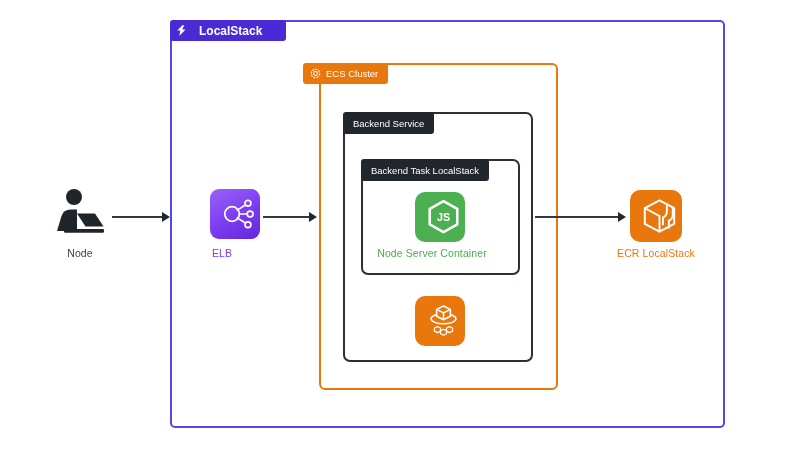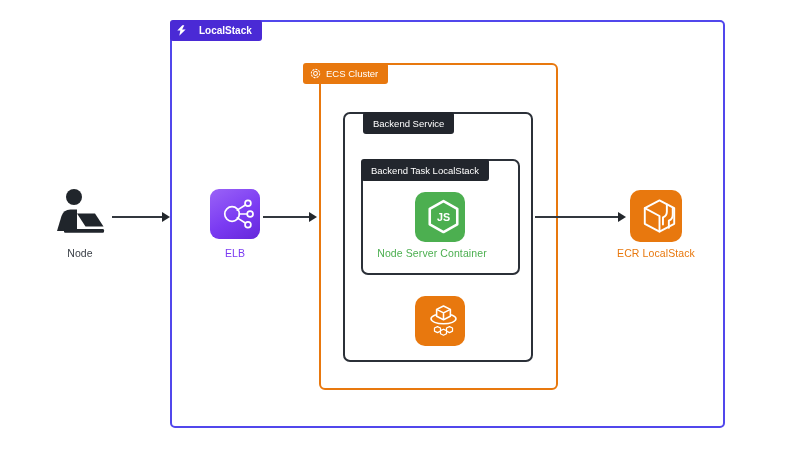--- a/index.html
+++ b/index.html
@@ -15,38 +15,38 @@
                  border:2px solid #e8780e; border-radius:6px; }
   .service-box { left:343px; top:112px; width:190px; height:250px;
                  border:2px solid #2b3038; border-radius:7px; background:#fff; }
   .task-box { left:361px; top:159px; width:159px; height:116px;
               border:2px solid #2b3038; border-radius:7px; background:#fff; }
 
   
   .tag { position:absolute; display:flex; align-items:center; gap:5px;
          height:21px; padding:0 10px 0 7px; color:#fff; font-size:9.5px;
          border-radius:3px; white-space:nowrap; z-index:5; }
-  .tag-localstack { left:170px; top:20px; background:#4a2ad5; font-weight:bold; font-size:10px; padding:0 10px 0 6px;gap:12px; }
+  .tag-localstack { left:170px; top:20px; background:#4a2ad5; font-weight:bold; font-size:12px; padding:0 24px 0 6px;gap:12px; }
   .tag-cluster { left:303px; top:63px; background:#e8780e; }
-  .tag-service { left:343px; top:112px; height:22px; background:#22262d; padding:0 10px;margin-left:20px; }
+  .tag-service { left:343px; top:112px; height:22px; background:#22262d; padding:0 10px; }
   .tag-task { left:361px; top:159px; height:22px; background:#22262d; padding:0 10px; }
 
   
   .sqicon { position:absolute; border-radius:10px; display:flex; align-items:center; justify-content:center;padding-left:7px; }
   .node-icon { left:415px; top:192px; width:50px; height:50px; background:#4caf50; }
   .ecs-service-icon { left:415px; top:296px; width:50px; height:50px; background:#e8780e; }
   .elb-icon { left:210px; top:189px; width:50px; height:50px; border-radius:9px;
               background:linear-gradient(150deg,#9a63f7 0%,#7b3bf2 55%,#6527da 100%); }
   .ecr-icon { left:630px; top:190px; width:52px; height:52px; background:#e8780e; }
   .user-icon { position:absolute; left:54px; top:188px; width:52px; height:50px; }
 
   
   .caption { position:absolute; text-align:center; font-size:10.5px; letter-spacing:0.1px; }
   .cap-user { left:36px; top:247px; width:88px; color:#3b4048; }
-  .cap-elb { left:205px; top:247px; width:60px; color:#7b3bf2; }
+  .cap-elb { left:192px; top:247px; width:60px; color:#7b3bf2; }
   .cap-node { left:346px; top:247px; width:172px; color:#4caf50; }
   .cap-ecr { left:606px; top:247px; width:100px; color:#e8780e; }
 
   
   .arrow-line { position:absolute; top:216px; height:2px; background:#33383f; }
   .arrow-head { position:absolute; top:211.5px; width:0; height:0;
                 border-top:5.5px solid transparent; border-bottom:5.5px solid transparent;
                 border-left:8px solid #23272c; }
   .a1-line { left:112px; width:51px; } .a1-head { left:162px; }
   .a2-line { left:263px; width:47px; } .a2-head { left:309px; }

